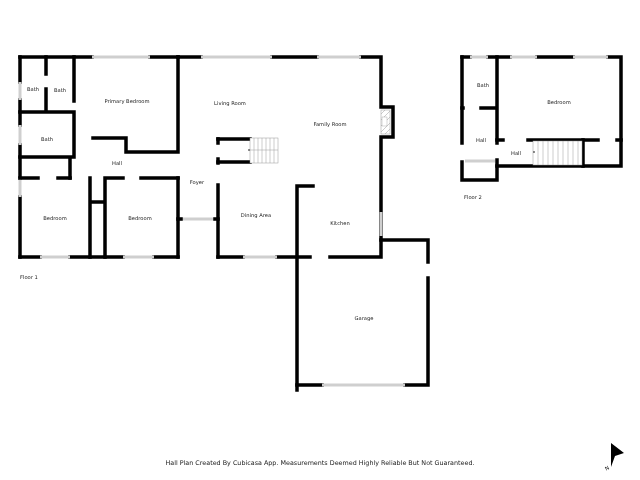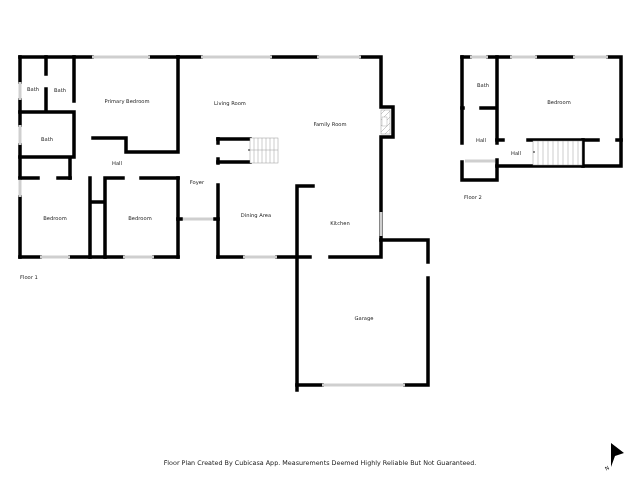--- a/index.html
+++ b/index.html
@@ -103,13 +103,13 @@
     <text class="lbl" x="516" y="155">Hall</text>
     <text class="flbl" x="464" y="199">Floor 2</text>
   </g>
 
   <g>
     <path d="M611 443 L624 453 L615 456 L611 467 Z" fill="#000"></path>
     <text class="flbl" x="605" y="470" transform="rotate(-30 607 468)">N</text>
   </g>
 </svg>
 
-<div class="foot">Floor Plan Created By Cubicasa App. Measurements Deemed Highly Reliable But Not Guaranteed.</div>
+<div class="foot">Hall Plan Created By Cubicasa App. Measurements Deemed Highly Reliable But Not Guaranteed.</div>
 
 </body></html>

